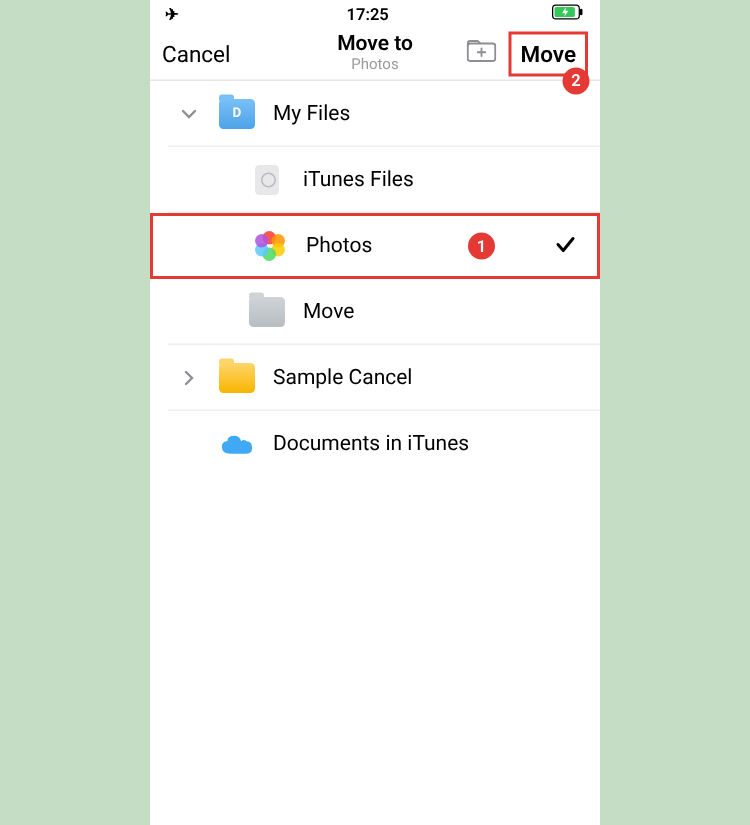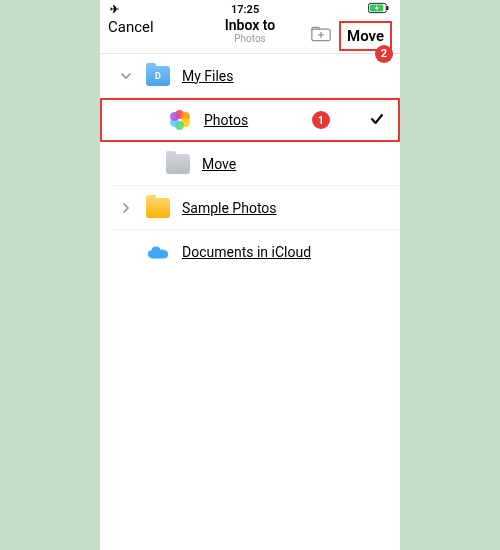--- a/index.html
+++ b/index.html
@@ -27,20 +27,21 @@
     padding: 0 10px;
     font-size: 11px;
     font-weight: 600;
   }
   .status-left { display: flex; gap: 3px; align-items: center; }
   .status-right svg { width: 22px; height: 12px; }
   .nav-bar {
     height: 36px;
     display: flex;
     justify-content: space-between;
+    align-items: center;
     padding: 0 8px;
     border-bottom: 1px solid #e5e5e5;
     position: relative;
   }
   .nav-left { font-size: 15px; color: #000; }
   .nav-center {
     position: absolute;
     left: 50%;
     transform: translateX(-50%);
     text-align: center;
@@ -88,21 +89,21 @@
   .disclosure svg { width: 10px; height: 10px; }
   .indent { width: 20px; }
   .icon-slot {
     width: 32px;
     height: 32px;
     display: flex;
     align-items: center;
     justify-content: center;
     margin-left: 6px;
   }
-  .label { font-size: 14px; color: #000; margin-left: 8px; flex: 1; text-decoration: underline; }
+  .label { font-size: 14px; color: #000; margin-left: 8px; flex: 1; }
   .check svg { width: 14px; height: 14px; }
   .row.highlight {
     border: 2px solid #e53935;
     margin-left: -12px;
     padding-left: 16px;
   }
   .badge-1 {
     width: 18px;
     height: 18px;
     background: #e53935;
@@ -152,21 +153,21 @@
           <rect x="22" y="3.5" width="2" height="5" rx="1" fill="#000"></rect>
           <rect x="2" y="2" width="16" height="8" rx="1.5" fill="#34c759"></rect>
           <path d="M11 2 L8 7 L10.5 7 L9.5 10 L13 5 L10.5 5 Z" fill="#fff"></path>
         </svg>
     </div>
   </div>
 
   <div class="nav-bar">
     <div class="nav-left">Cancel</div>
     <div class="nav-center">
-      <div class="nav-title">Inbox to</div>
+      <div class="nav-title">Move to</div>
       <div class="nav-sub">Photos</div>
     </div>
     <div class="nav-right">
       <span class="new-folder-icon">
         <svg viewBox="0 0 24 18">
             <rect x="1" y="3" width="22" height="14" rx="2" fill="none" stroke="#8e8e93" stroke-width="1.5"></rect>
             <path d="M1 5 L1 3 Q1 1 3 1 L9 1 L11 3" fill="none" stroke="#8e8e93" stroke-width="1.5"></path>
             <path d="M12 7 L12 13 M9 10 L15 10" stroke="#8e8e93" stroke-width="1.5" stroke-linecap="round"></path>
           </svg>
       </span>
@@ -186,20 +187,28 @@
           </svg>
       </div>
       <div class="icon-slot">
         <div class="folder-blue">
             <span>D</span>
           </div>
       </div>
       <div class="label">My Files</div>
     </div>
 
+    <div class="row">
+      <div class="indent"></div>
+        <div class="indent"></div>
+      <div class="icon-slot">
+          <div class="itunes-icon"></div>
+        </div>
+      <div class="label">iTunes Files</div>
+    </div>
 
     <div class="row highlight">
       <div class="indent"></div>
         <div class="indent"></div>
       <div class="icon-slot">
         <div class="photos-icon">
             <div class="p1"></div>
             <div class="p2"></div>
             <div class="p3"></div>
             <div class="p4"></div>
@@ -227,28 +236,28 @@
 
     <div class="row">
       <div class="disclosure">
         <svg viewBox="0 0 10 10">
             <path d="M3 1 L7 5 L3 9" stroke="#8e8e93" stroke-width="1.6" fill="none" stroke-linecap="round"></path>
           </svg>
       </div>
       <div class="icon-slot">
           <div class="folder-yellow"></div>
         </div>
-      <div class="label">Sample Photos</div>
+      <div class="label">Sample Cancel</div>
     </div>
 
     <div class="row no-border">
       <div class="indent"></div>
       <div class="icon-slot cloud-icon">
         <svg viewBox="0 0 24 16">
             <path d="M7 15 Q1 15 1 10 Q1 6 5 6 Q5 2 10 2 Q14 2 15 6 Q17 4 19 6 Q23 6 23 11 Q23 15 18 15 Z" fill="#3fa9f5"></path>
           </svg>
       </div>
-      <div class="label">Documents in iCloud</div>
+      <div class="label">Documents in iTunes</div>
     </div>
 
   </div>
 
 </div>
 
 </body></html>

